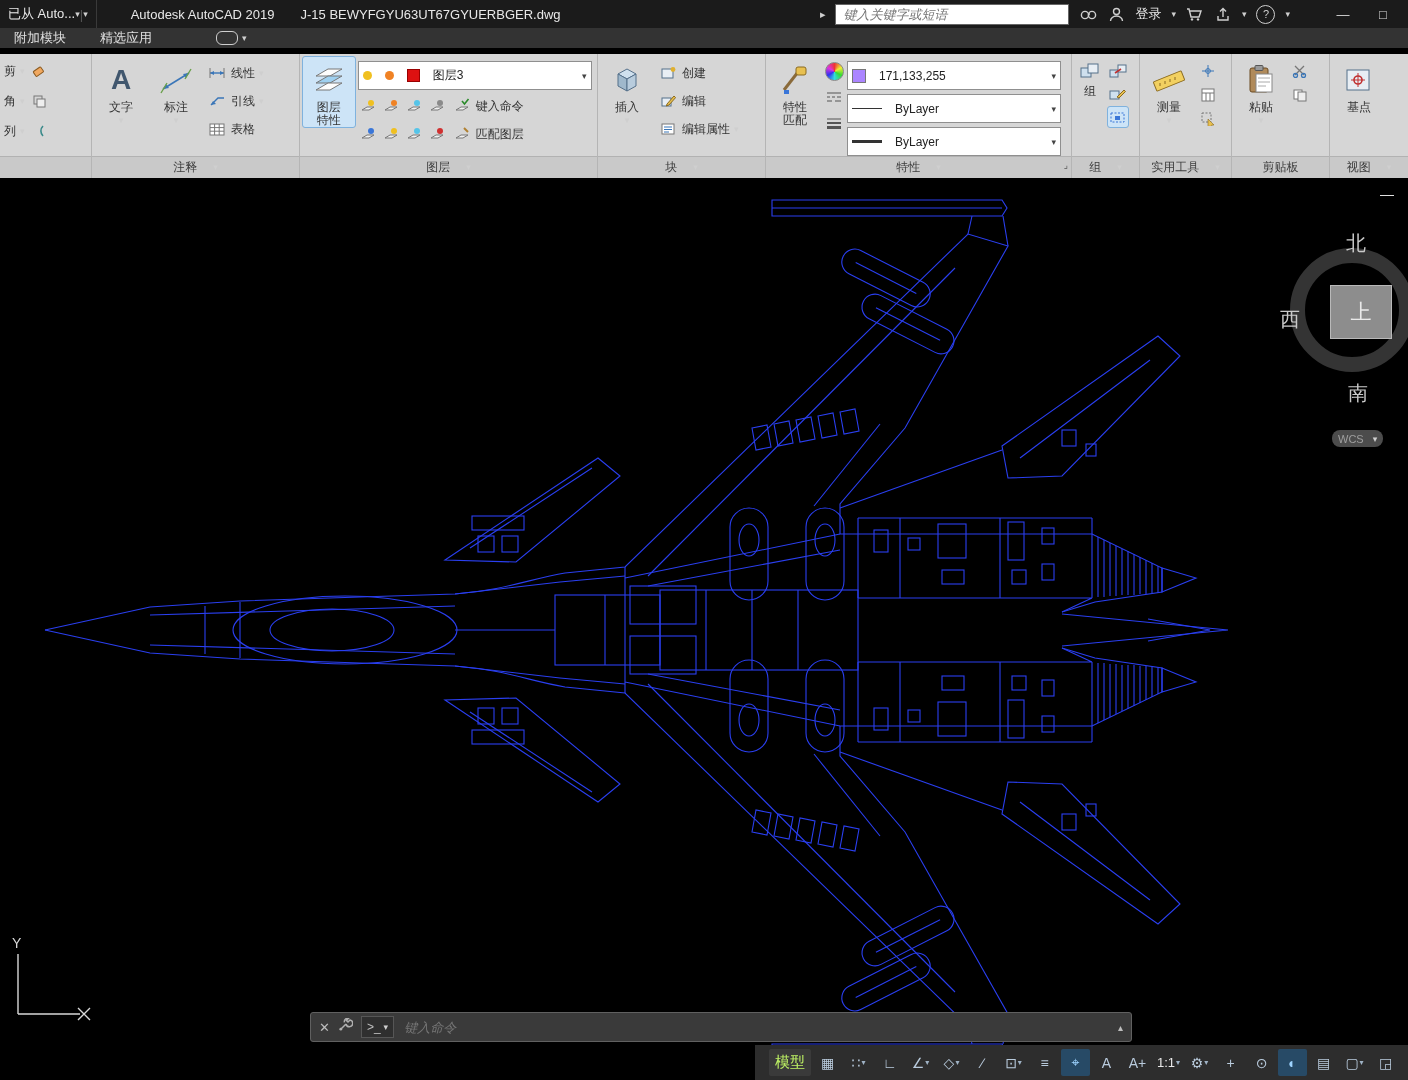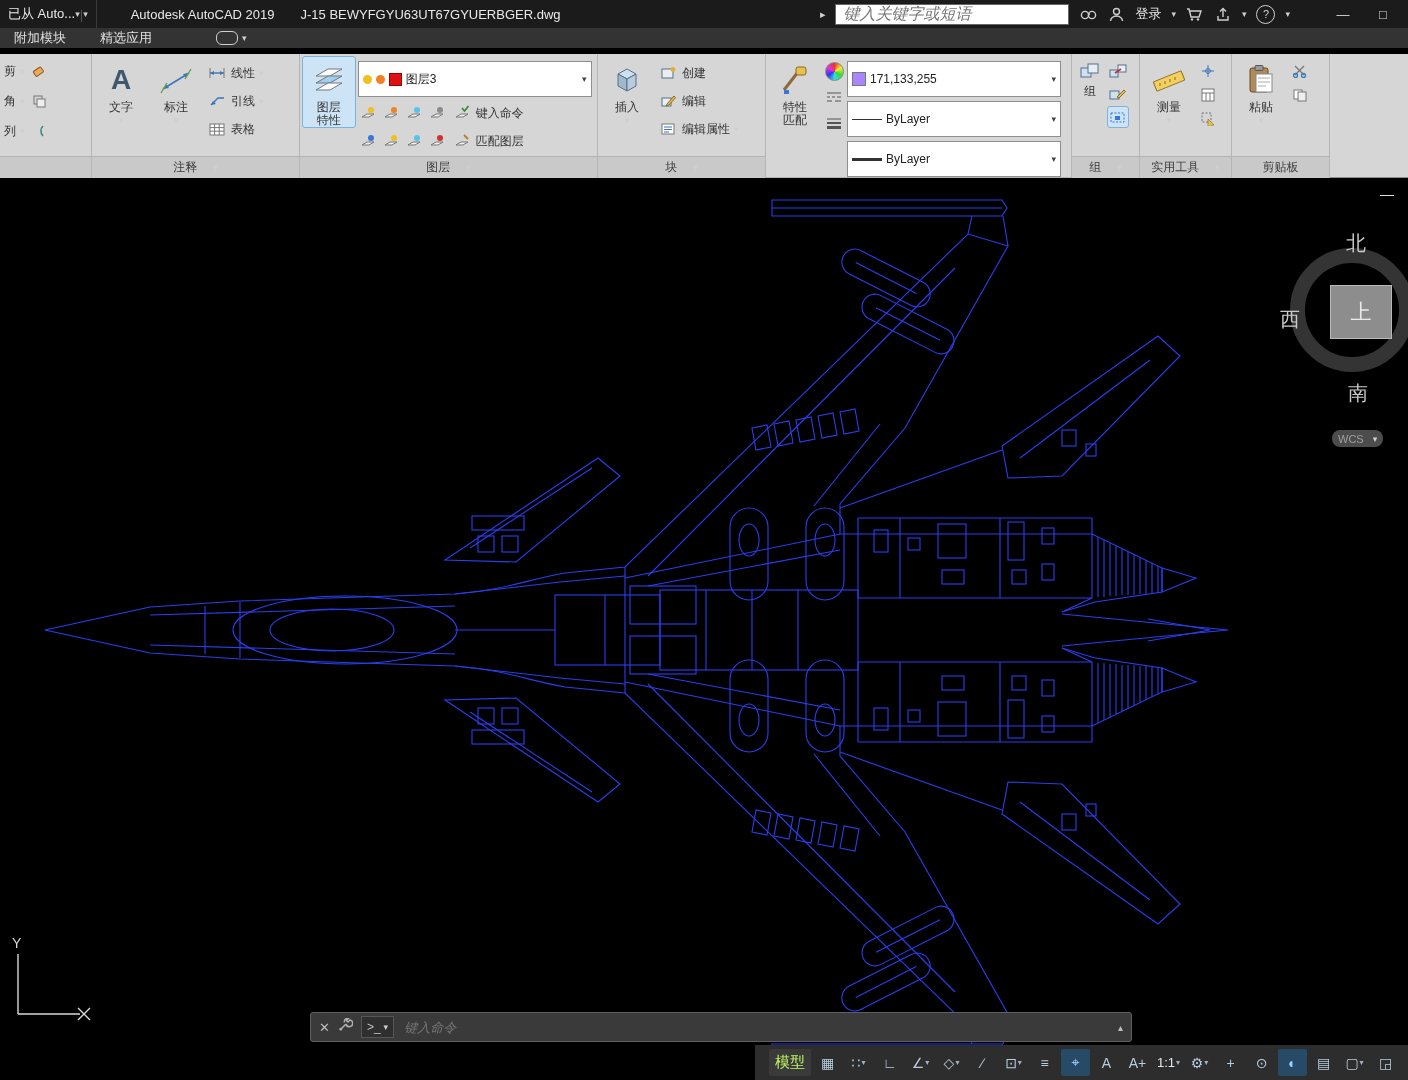--- a/index.html
+++ b/index.html
@@ -8,21 +8,21 @@
 
   
   .titlebar{position:absolute;top:0;left:0;width:100%;height:28px;background:#1b1b1b;
             display:flex;align-items:center;color:#e8e8e8;font-size:13px;}
   .qat{display:flex;align-items:center;padding:8px 8px;height:100%;border-right:1px solid #3a3a3a;}
   .caret{font-size:9px;color:#cfcfcf;}
   .qat .vdiv{color:#555;}
   .title-text{display:flex;gap:26px;margin-left:34px;white-space:nowrap;}
   .tb-right{margin-left:auto;display:flex;align-items:center;gap:10px;padding-right:10px;}
   .searchbox{width:222px;height:19px;background:#fff;border:1px solid #666;display:flex;align-items:center;padding:0 5px;}
-  .searchbox input{border:none;outline:none;width:100%;font-size:16px;font-style:italic;color:#777;
+  .searchbox input{border:none;outline:none;width:100%;font-size:13px;font-style:italic;color:#777;
                    font-family:"Liberation Sans",sans-serif;background:transparent;}
   .tbic{width:18px;height:18px;display:flex;align-items:center;justify-content:center;}
   .tbic svg{display:block;}
   .win-btn{width:30px;text-align:center;color:#dcdcdc;font-size:13px;}
   .helpcircle{width:17px;height:17px;border:1.5px solid #cfcfcf;border-radius:50%;display:flex;
               align-items:center;justify-content:center;font-size:11px;color:#cfcfcf;}
 
   
   .tabrow{position:absolute;top:28px;left:0;width:100%;height:20px;background:#333333;
           display:flex;align-items:center;color:#e0e0e0;font-size:13px;gap:26px;padding-left:10px;box-sizing:border-box;}
@@ -40,22 +40,22 @@
   .pcap .corner{position:absolute;right:3px;bottom:2px;font-size:9px;color:#555;}
   .bigbtn{width:52px;display:flex;flex-direction:column;align-items:center;gap:1px;font-size:12px;color:#333;
           padding-top:3px;border-radius:2px;}
   .bigbtn.active{background:#cde4f7;outline:1px solid #7fb2de;}
   .bigbtn .bicon{width:36px;height:40px;display:flex;align-items:center;justify-content:center;}
   .bigbtn .blabel{text-align:center;line-height:13px;}
   .col{display:flex;flex-direction:column;gap:4px;padding-top:4px;}
   .rowitem{display:flex;align-items:center;gap:4px;font-size:12px;color:#333;height:24px;padding:0 2px;border-radius:2px;}
   .mini{width:20px;height:20px;display:flex;align-items:center;justify-content:center;border-radius:2px;}
   .mini.active{background:#cde4f7;outline:1px solid #7fb2de;}
-  .combo{background:#fff;border:1px solid #8f8f8f;height:36px;display:flex;align-items:center;
-         font-size:12px;color:#222;padding:0 4px;gap:4px;box-sizing:border-box;}
+  .combo{background:#fff;border:1px solid #8f8f8f;height:29px;display:flex;align-items:center;
+         font-size:12px;color:#222;padding:0 4px;gap:13px;box-sizing:border-box;}
   .combo .caret{margin-left:auto;color:#444;}
   .dot{width:9px;height:9px;border-radius:50%;display:inline-block;}
   .dotYg{background:#f0c020;} .dotOg{background:#f08224;}
   .sqred{width:11px;height:11px;background:#dd1111;border:1px solid #900;display:inline-block;}
   .swatch{width:12px;height:12px;border:1px solid #777;display:inline-block;}
   .lt-sample{width:30px;border-top:1px solid #333;display:inline-block;}
   .lw-sample{width:30px;border-top:3px solid #333;display:inline-block;}
   .colorwheel{width:17px;height:17px;border-radius:50%;
      background:conic-gradient(#e33,#ee3,#3d3,#3dd,#33e,#d3d,#e33);border:1px solid #888;}
   .lts .sheet{fill:#f2f2f2;stroke:#777;stroke-width:1;}
@@ -576,20 +576,38 @@
                 <rect x="6" y="4" width="8" height="9" fill="#eee" stroke="#777"></rect>
               </svg>
             </span>
         </div>
       </div>
       <div class="pcap">
         <span>剪贴板</span>
       </div>
     </div>
 
+    <div class="panel" style="width:78px;border-right:none">
+      <div class="pbody">
+        <div class="bigbtn">
+          <span class="bicon">
+            <svg width="34" height="32">
+                <rect x="5" y="6" width="22" height="20" fill="#e8eef4" stroke="#55708a"></rect>
+                <circle cx="16" cy="16" r="4" fill="none" stroke="#c03030" stroke-width="1.6"></circle>
+                <path d="M16,9 v14 M9,16 h14" stroke="#c03030"></path>
+              </svg>
+          </span>
+          <span class="blabel">基点</span>
+        </div>
+      </div>
+      <div class="pcap">
+        <span>视图</span>
+        <span class="caret">▾</span>
+      </div>
+    </div>
   </div>
 
   <div class="canvas">
 
     <svg class="jet" width="1408" height="902" viewBox="0 0 1408 902">
       <defs>
         <g id="jetHalf">
 
           <path d="M45,452 L150,429 L240,423 L360,419 L455,416 C505,412 530,401 565,395 L625,389 L968,56 L1008,68 L905,250 L840,326 L840,356 L1092,356 L1162,390 L1162,414 L1095,424 L1062,434"></path>
           <path d="M150,437 L455,428"></path>

